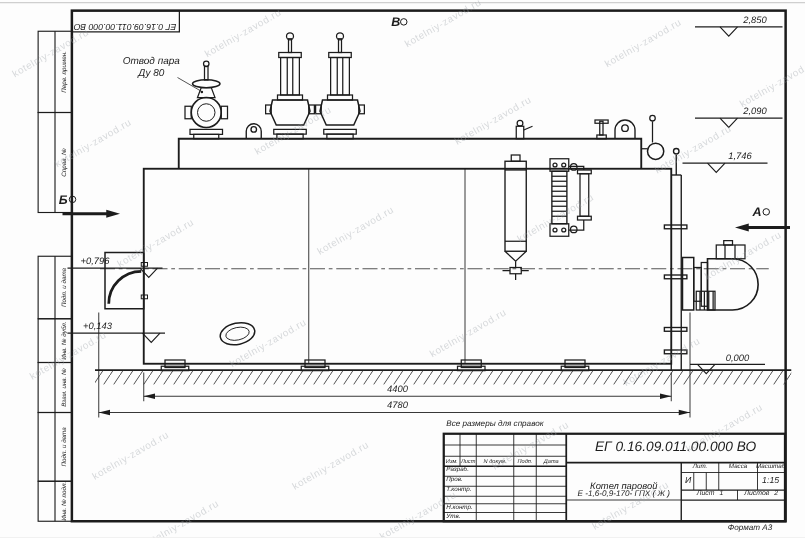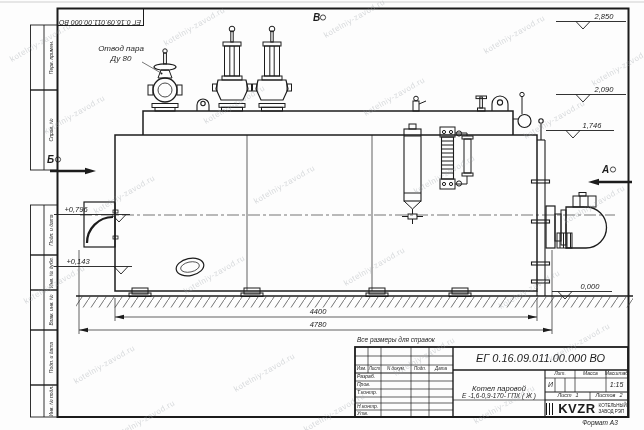--- a/index.html
+++ b/index.html
@@ -333,28 +333,20 @@
 
 <div class="tbtext" style="left:547px;top:392px;width:42px;height:8px;font-size:5.5px;gap:4px;">
   <span>Лист</span>
   <span>1</span>
 </div>
 <div class="tbtext" style="left:591px;top:392px;width:36px;height:8px;font-size:5.5px;gap:4px;">
   <span>Листов</span>
   <span>2</span>
 </div>
 
-<div class="tbtext logo-row" style="left:546px;top:401px;width:81px;height:15px;">
-  <span class="logo-mark"></span>
-  <span class="logo-kvzr">KVZR</span>
-  <span class="logo-sub">
-    <span style="display:block;">КОТЕЛЬНЫЙ</span>
-    <span style="display:block;">ЗАВОД РЭП</span>
-  </span>
-</div>
 
 <div class="tbtext" style="left:355px;top:365px;width:13px;height:8px;font-size:4.5px;">Изм.</div>
 <div class="tbtext" style="left:368px;top:365px;width:13px;height:8px;font-size:4.5px;">Лист</div>
 <div class="tbtext" style="left:381px;top:365px;width:30px;height:8px;font-size:4.5px;">N докум.</div>
 <div class="tbtext" style="left:411px;top:365px;width:18px;height:8px;font-size:4.5px;">Подп.</div>
 <div class="tbtext" style="left:429px;top:365px;width:24px;height:8px;font-size:4.5px;">Дата</div>
 
 <div class="tbtext tb-left" style="left:357px;top:373px;width:24px;height:8px;font-size:5px;">Разраб.</div>
 <div class="tbtext tb-left" style="left:357px;top:381px;width:24px;height:8px;font-size:5px;">Пров.</div>
 <div class="tbtext tb-left" style="left:357px;top:389px;width:24px;height:8px;font-size:5px;">Т.контр.</div>

